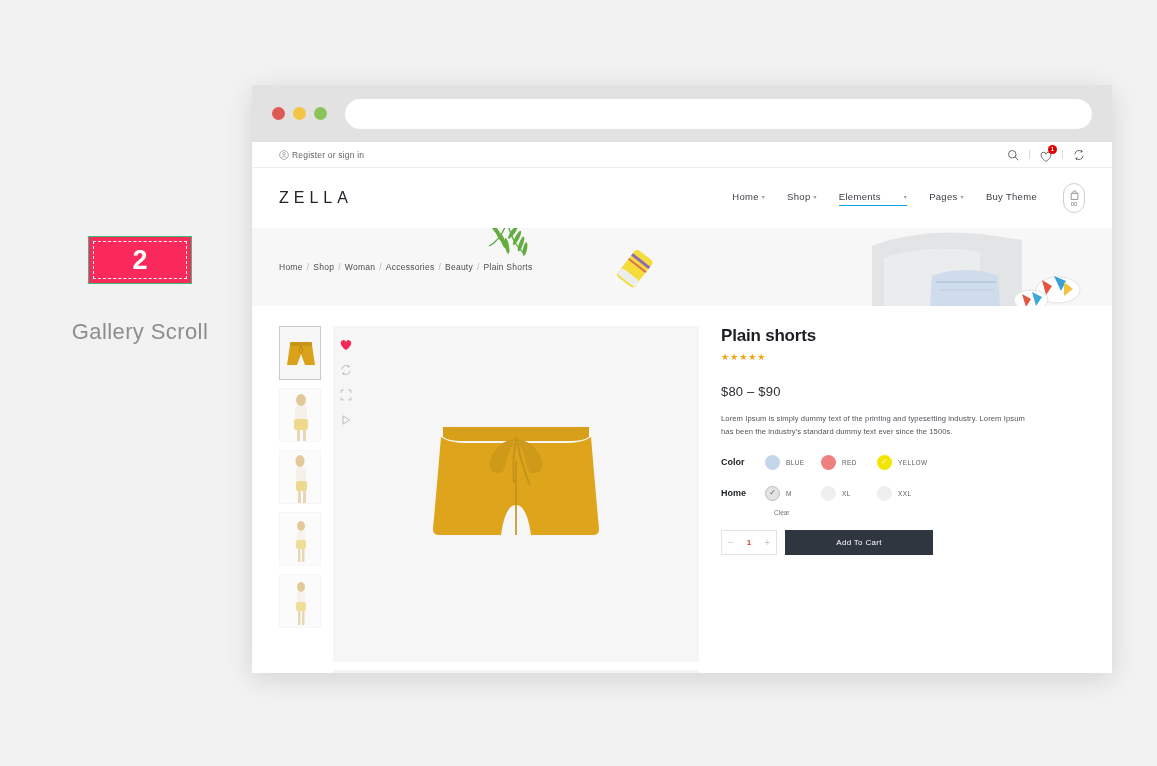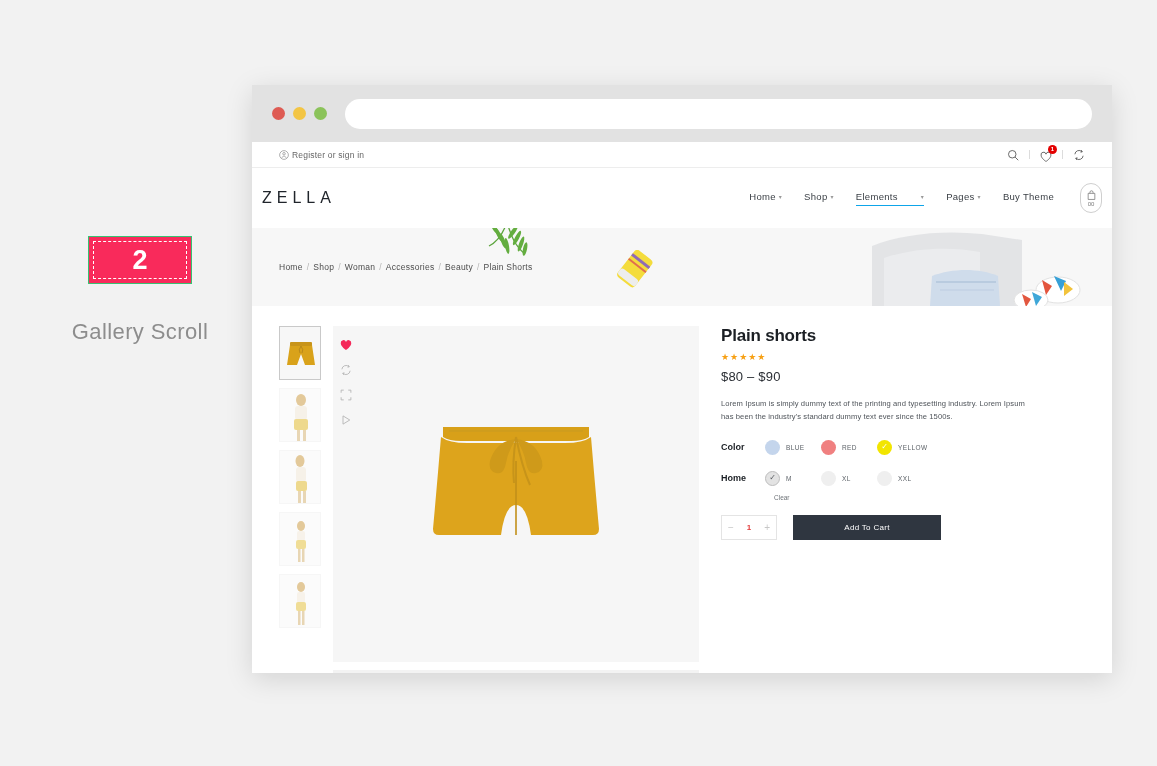--- a/index.html
+++ b/index.html
@@ -77,21 +77,21 @@
     position: absolute; top: -4px; right: -5px;
     background: #e40000; color: #fff;
     font-size: 6px; line-height: 9px;
     min-width: 9px; height: 9px; border-radius: 50%;
     text-align: center; font-weight: bold;
   }
 
   
   #header {
     height: 60px; display: flex; align-items: center;
-    padding: 0 10px; justify-content: space-between;
+    padding: 0 27px; justify-content: space-between;
   }
   #logo { font-size: 16px; letter-spacing: 5px; color: #20252b; font-weight: 500; }
   #nav { display: flex; align-items: center; gap: 22px; margin-left: auto; }
   .nav-item {
     font-size: 9.5px; color: #3a3f45; letter-spacing: .3px;
     display: flex; align-items: center; gap: 3px;
     padding-bottom: 3px;
   }
   .nav-item.active { border-bottom: 1px solid #0ea5e9; gap: 23px; }
   .caret { font-size: 6px; color: #9a9a9a; }
@@ -145,21 +145,21 @@
   }
   #next-image {
     margin-top: 8px; width: 100%; height: 60px; background: #f1f1f1;
     overflow: hidden; position: relative;
   }
 
   
   #summary { flex: 1; padding-left: 22px; }
   #product-title { font-size: 17px; color: #1b1f24; font-weight: bold; letter-spacing: -.2px; }
   #stars { color: #f7a013; font-size: 9px; letter-spacing: 1px; margin-top: 6px; }
-  #price-range { font-size: 13px; color: #2b2f35; margin-top: 7px; letter-spacing: .2px; }
+  #price-range { font-size: 13px; color: #2b2f35; margin-top: 22px; letter-spacing: .2px; }
   #short-desc {
     margin-top: 13px; font-size: 7.6px; line-height: 1.75;
     color: #4f545a; max-width: 310px; letter-spacing: .1px;
   }
   .attr-row { display: flex; align-items: center; margin-top: 16px; }
   .attr-label { width: 44px; font-size: 9px; font-weight: bold; color: #1b1f24; }
   .opt { display: flex; align-items: center; gap: 6px; width: 56px; }
   .swatch {
     width: 15px; height: 15px; border-radius: 50%;
     display: flex; align-items: center; justify-content: center;
@@ -176,21 +176,21 @@
   #qty {
     width: 56px; height: 25px; border: 1px solid #e4e4e4;
     display: flex; align-items: center; justify-content: space-between;
     padding: 0 6px;
   }
   .qty-btn { font-size: 10px; color: #c7c7c7; }
   #qty-value { font-size: 8px; color: #e23b3b; font-weight: bold; }
   #add-to-cart {
     width: 148px; height: 25px; background: #2f3640; color: #fff;
     font-size: 8px; letter-spacing: .3px;
-    display: flex; align-items: center; justify-content: center; margin-left: 8px;
+    display: flex; align-items: center; justify-content: center;
   }
 </style>
 </head>
 <body>
 
 <div id="annotation">
   <div id="step-badge">
     <span id="step-number">2</span>
   </div>
   <div id="annotation-label">Gallery Scroll</div>

